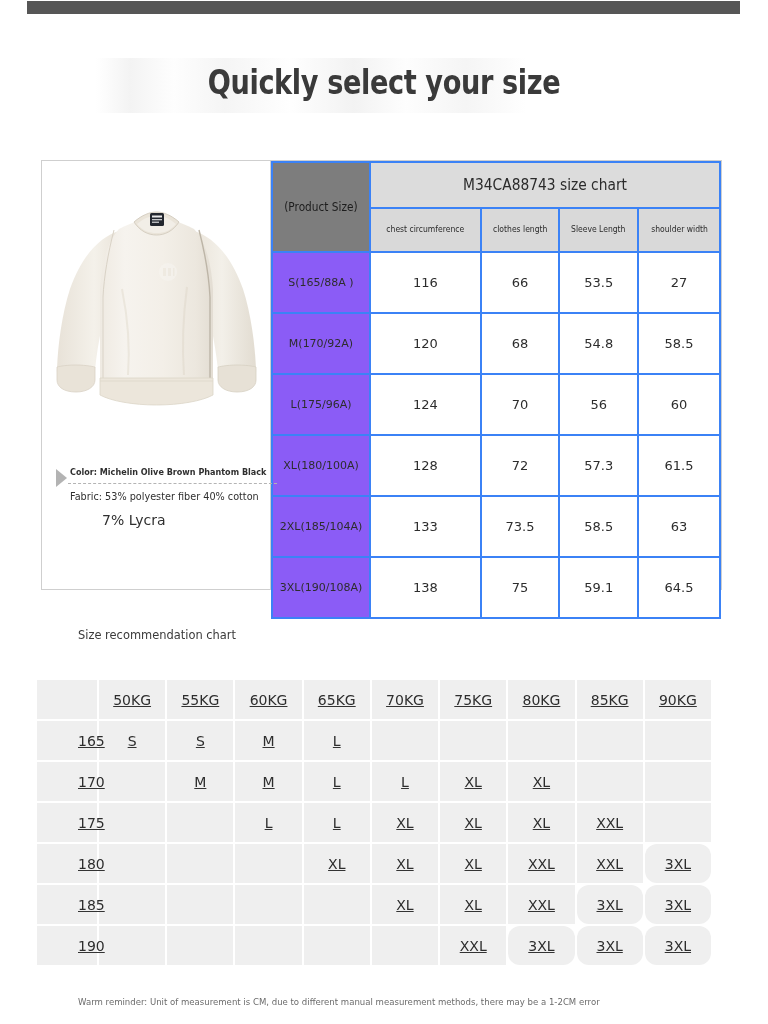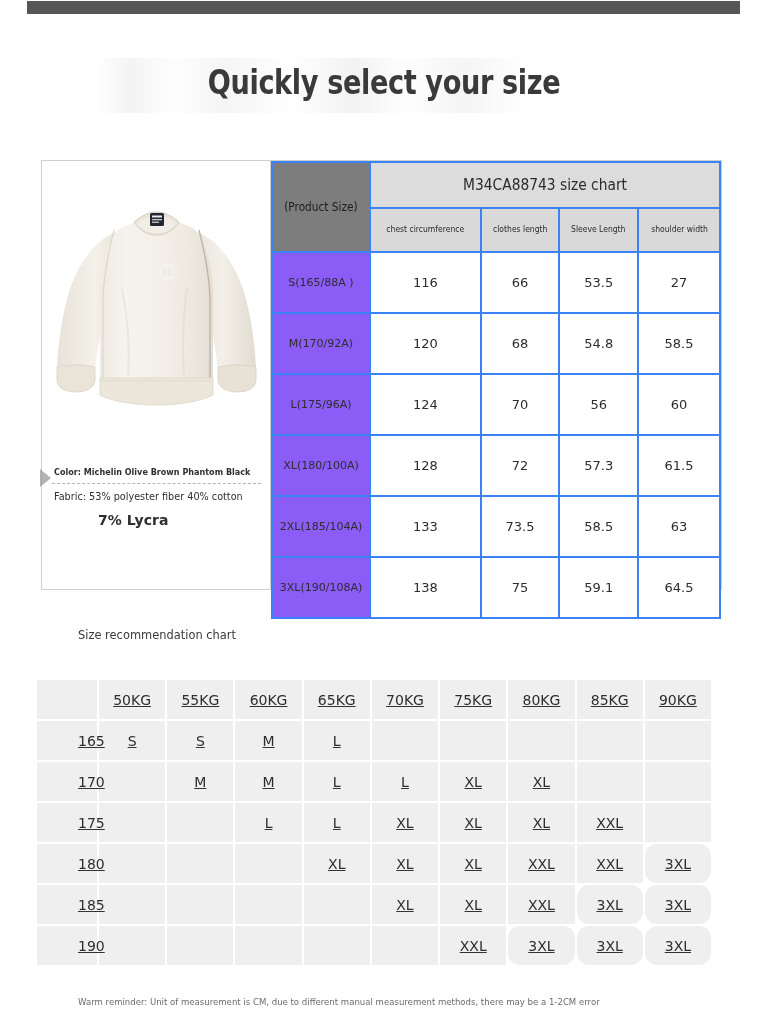--- a/index.html
+++ b/index.html
@@ -79,21 +79,21 @@
     background: #fff;
     flex: 0 0 229px;
   }
   .garment-wrap {
     position: absolute;
     left: 0; top: 8px;
     width: 229px; height: 292px;
   }
   .caption-area {
     position: absolute;
-    left: 0;
+    left: 16px;
     top: 305px;
     width: 229px;
     padding: 0 8px;
     box-sizing: border-box;
   }
   .cap-arrow {
     position: absolute;
     left: -2px;
     top: 3px;
     width: 0; height: 0;
@@ -123,24 +123,24 @@
     font-weight: 500;
     color: #2f2f2f;
     transform: scaleX(0.88);
     transform-origin: left center;
     white-space: nowrap;
     margin-left: 4px;
   }
   .cap-fabric2 {
     font-family: "DejaVu Sans", sans-serif;
     font-size: 14px;
-    font-weight: 700;
+    font-weight: 400;
     color: #2f2f2f;
     margin-top: 9px;
-    margin-left: 48px;
+    margin-left: 36px;
     white-space: nowrap;
   }
 
   
   .size-table {
     flex: 1 1 auto;
     border-collapse: collapse;
     table-layout: fixed;
     font-family: "DejaVu Sans", sans-serif;
   }

